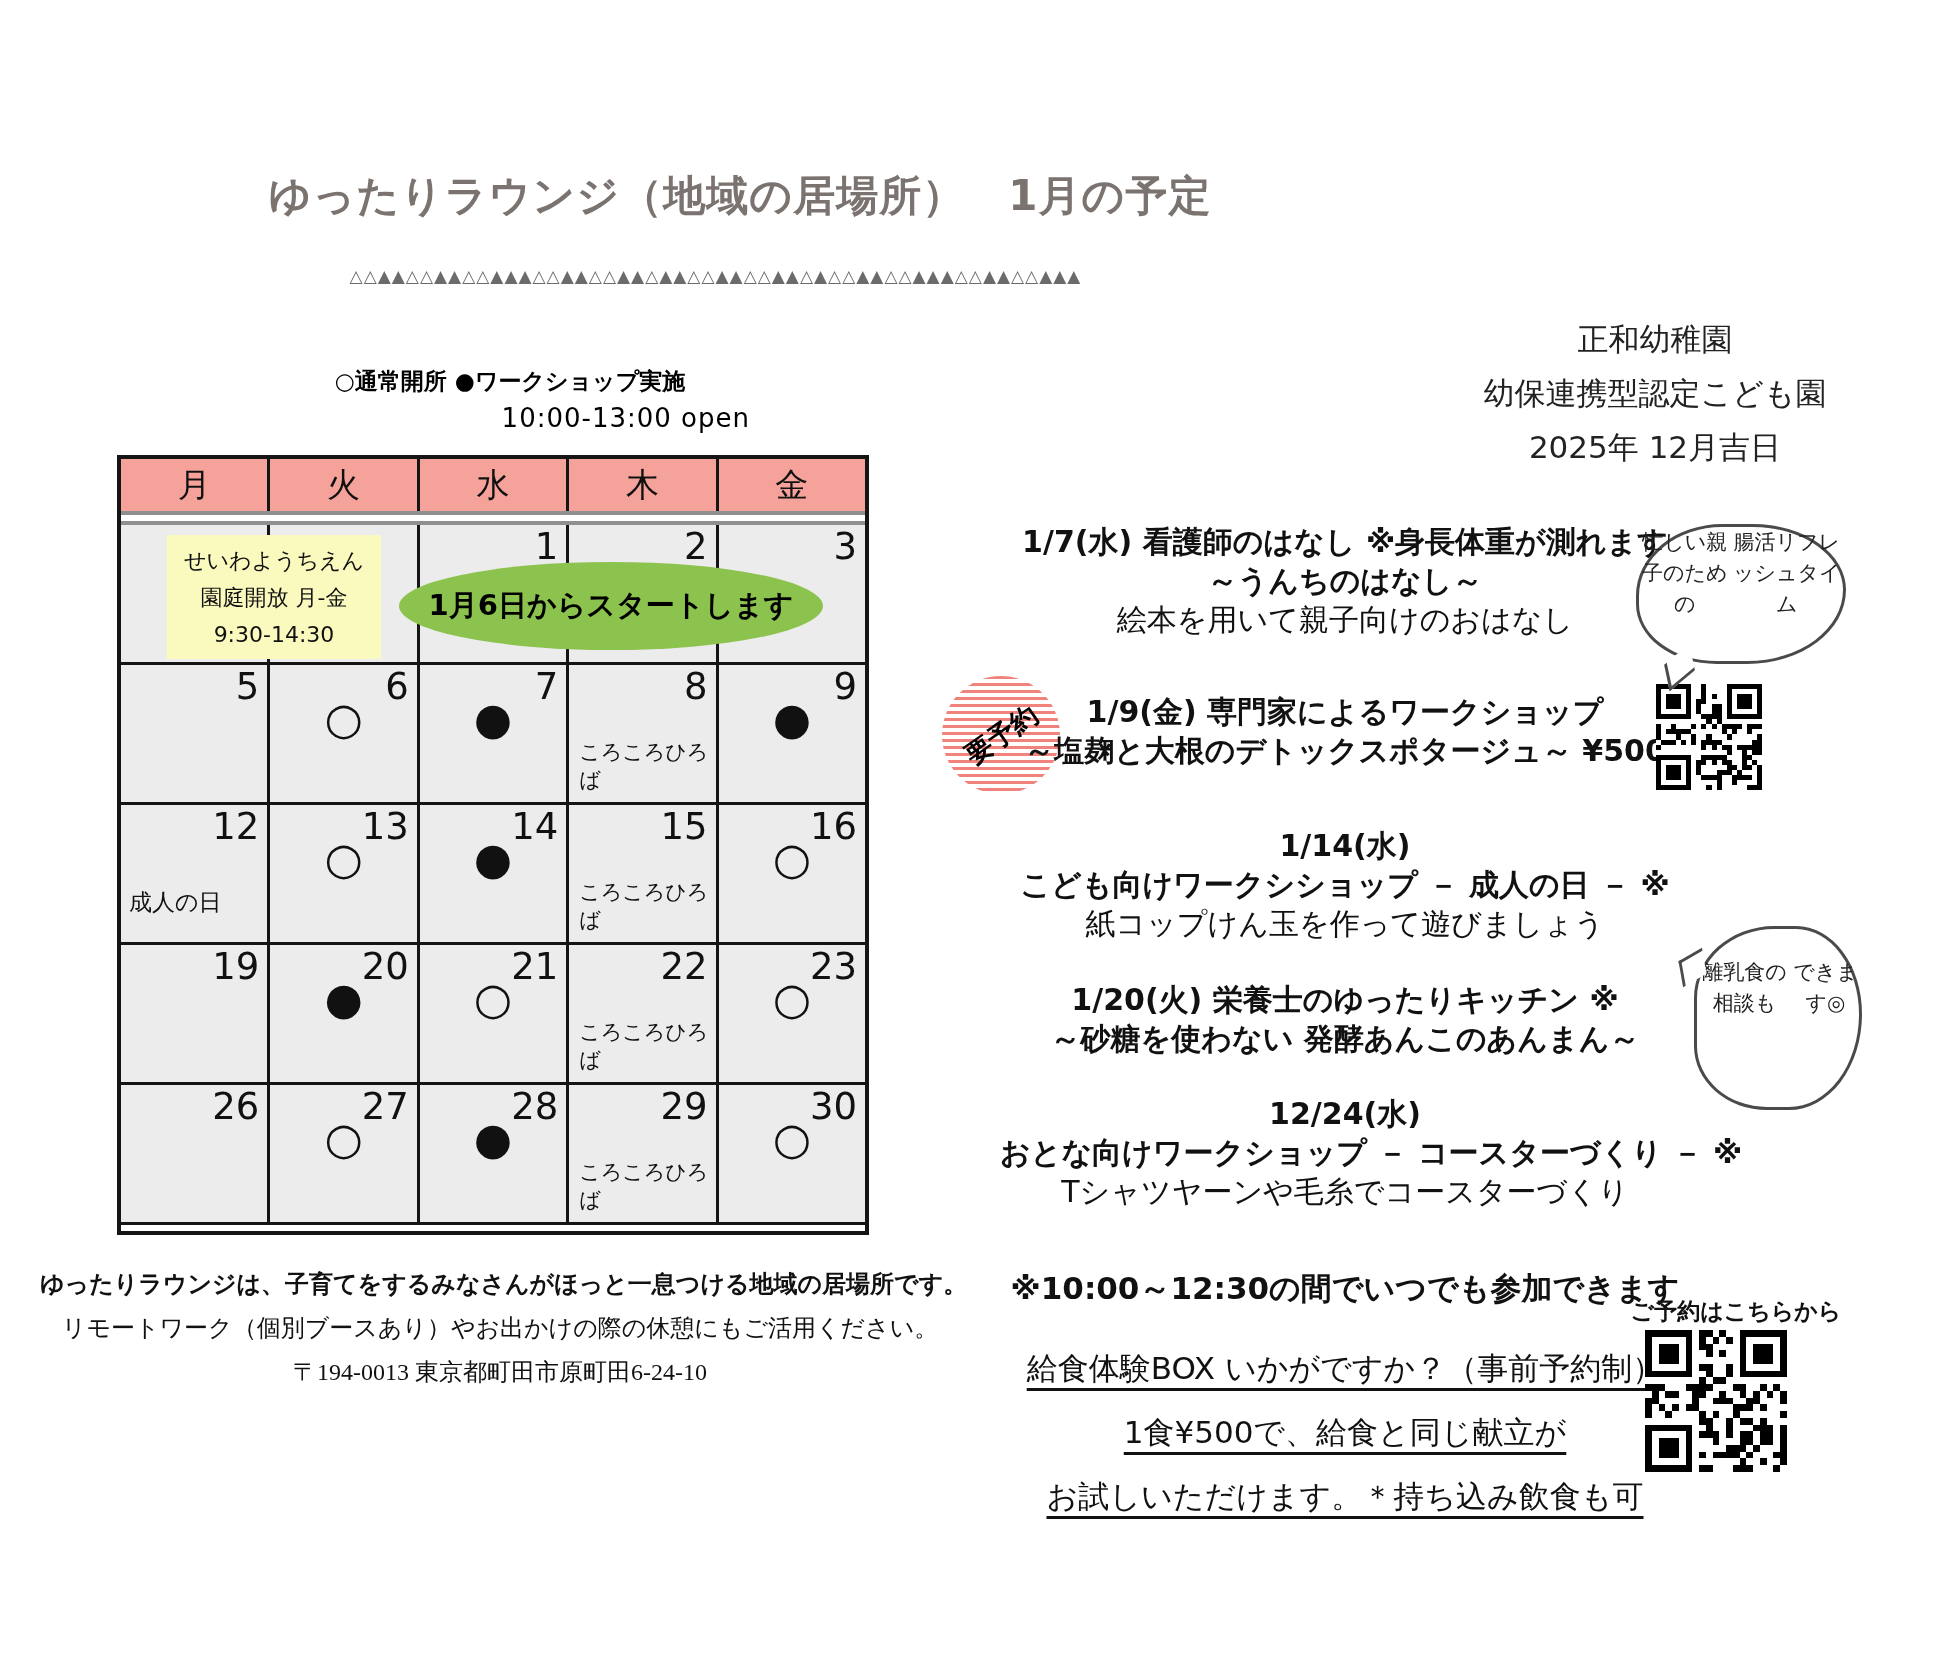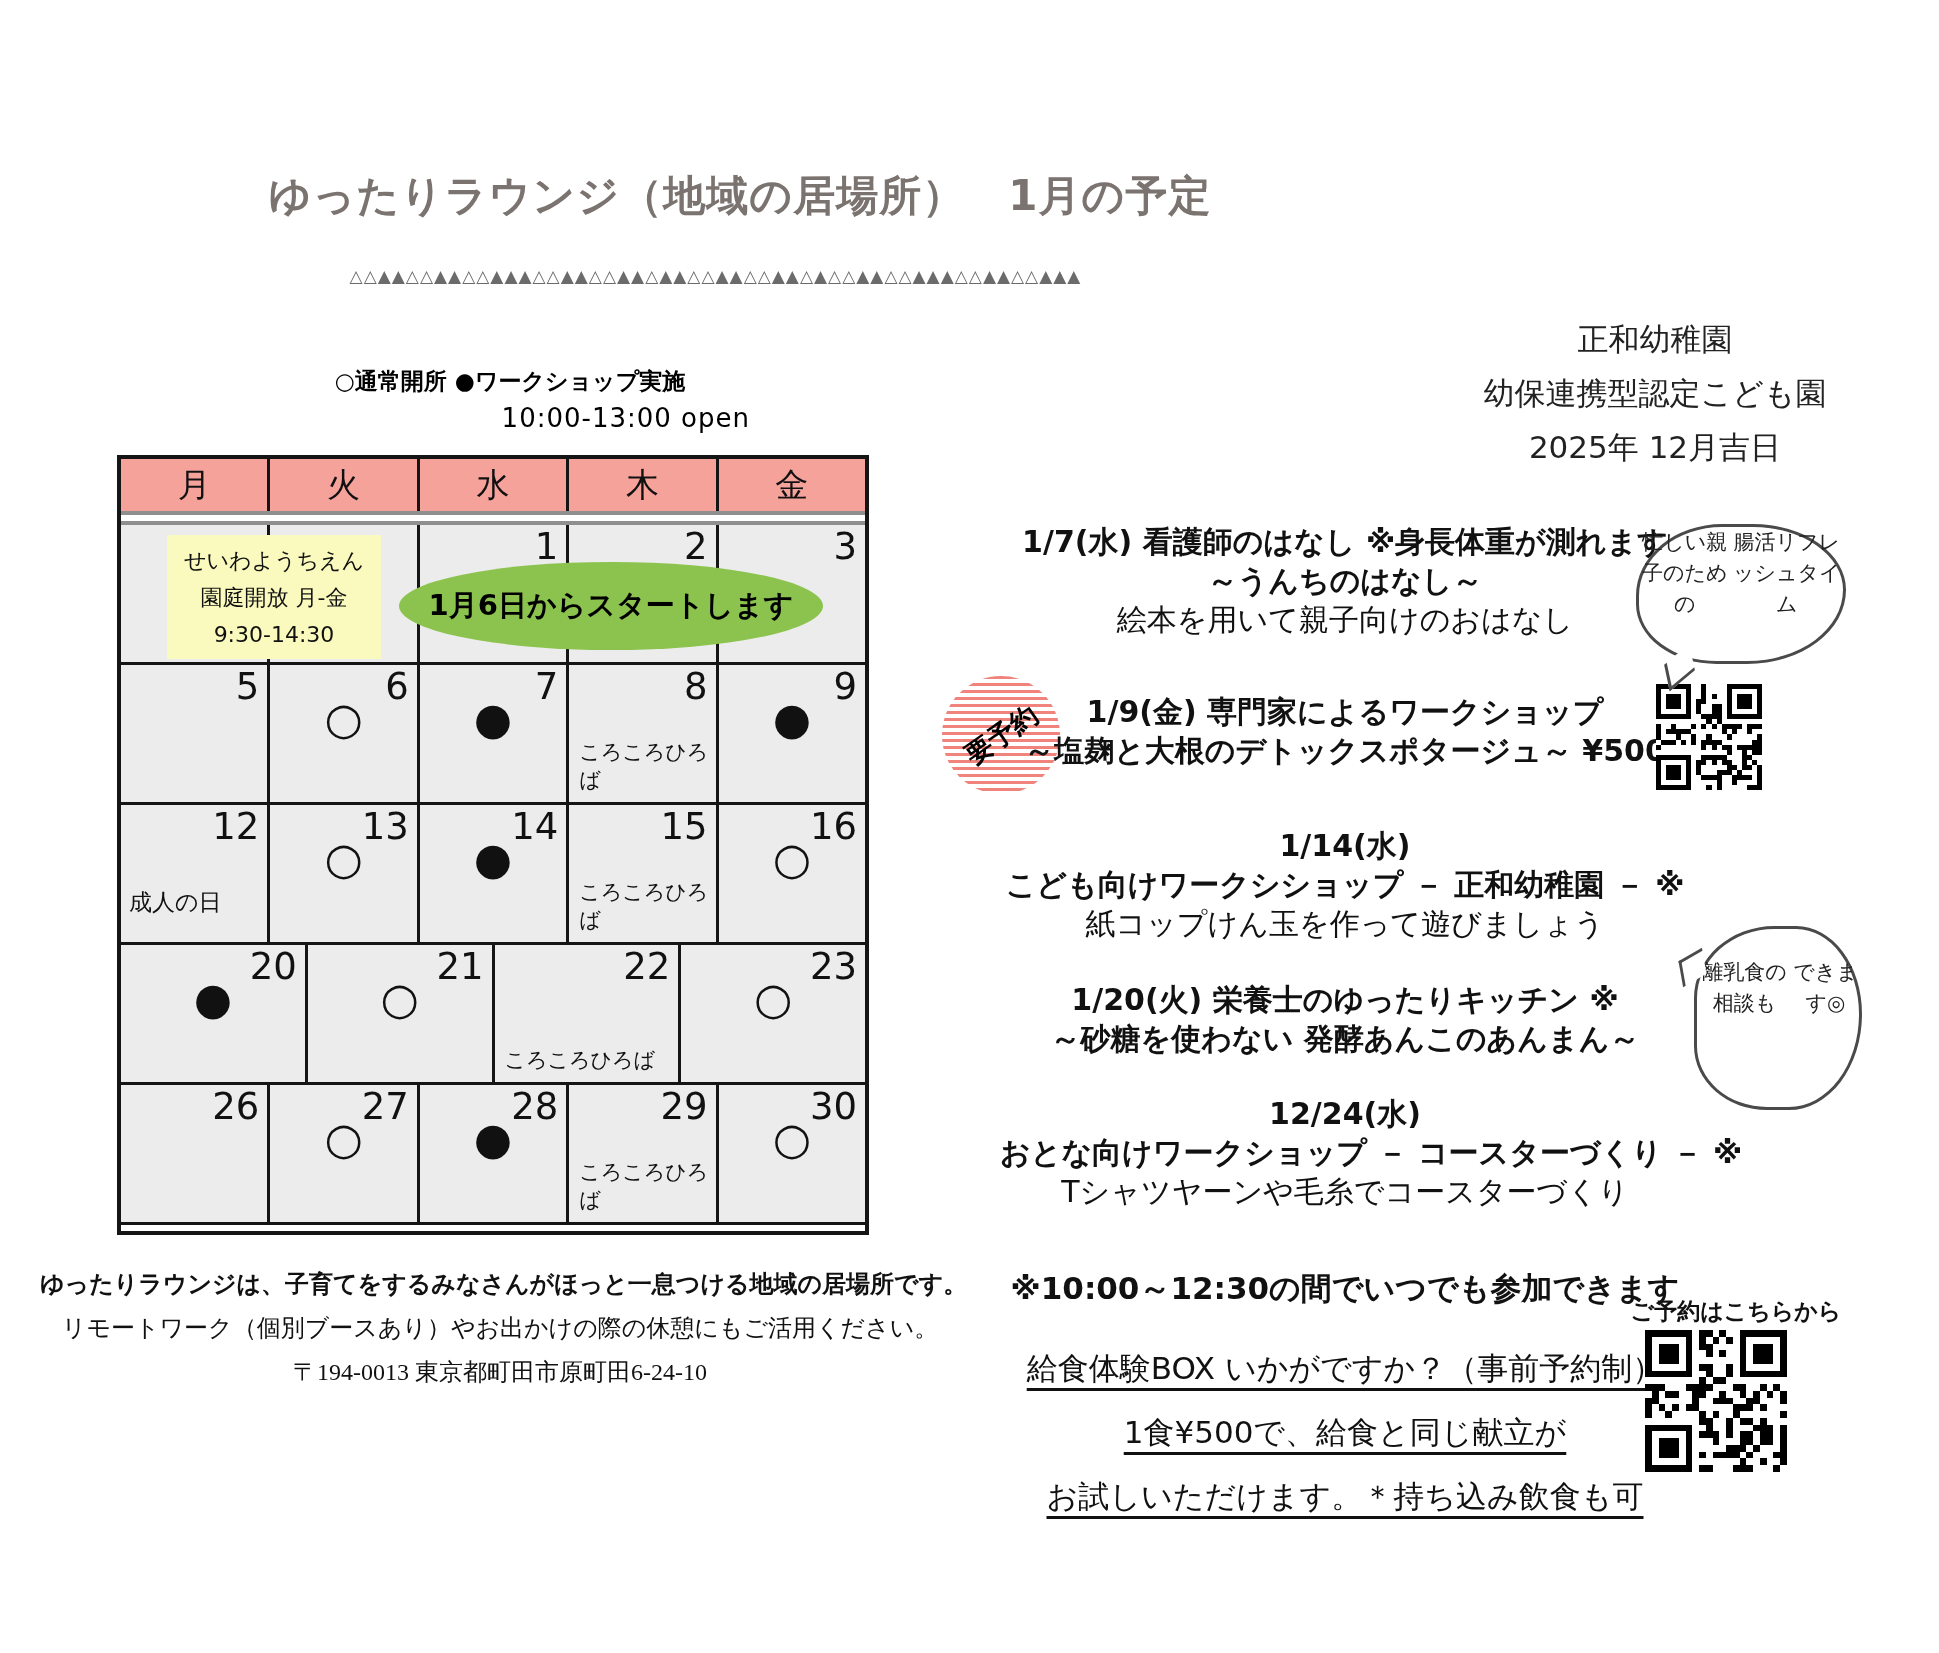--- a/index.html
+++ b/index.html
@@ -173,20 +173,23 @@
           <span class="sub">ころころひろば</span>
         </div>
       <div class="cell">
           <span class="date">16</span>
           <span class="mark">○</span>
         </div>
     </div>
 
     <div class="cal-row">
       <div class="cell">
+          <span class="date">19</span>
+        </div>
+      <div class="cell">
           <span class="date">20</span>
           <span class="mark">●</span>
         </div>
       <div class="cell">
           <span class="date">21</span>
           <span class="mark">○</span>
         </div>
       <div class="cell">
           <span class="date">22</span>
           <span class="sub">ころころひろば</span>
@@ -237,21 +240,21 @@
     <span>要予約</span>
   </div>
 
   <div class="evt" style="top:692px">
     <div class="b">1/9(金) 専門家によるワークショップ</div>
     <div class="b">～塩麹と大根のデトックスポタージュ～ ¥500</div>
   </div>
 
   <div class="evt" style="top:826px">
     <div class="b">1/14(水)</div>
-    <div class="b">こども向けワークシショップ － 正和幼稚園 － ※</div>
+    <div class="b">こども向けワークシショップ － 成人の日 － ※</div>
     <div class="r">紙コップけん玉を作って遊びましょう</div>
   </div>
 
   <div class="evt" style="top:980px">
     <div class="b">1/20(火) 栄養士のゆったりキッチン ※</div>
     <div class="b">～砂糖を使わない 発酵あんこのあんまん～</div>
   </div>
 
   <div class="evt" style="top:1094px">
     <div class="b">12/24(水)</div>

